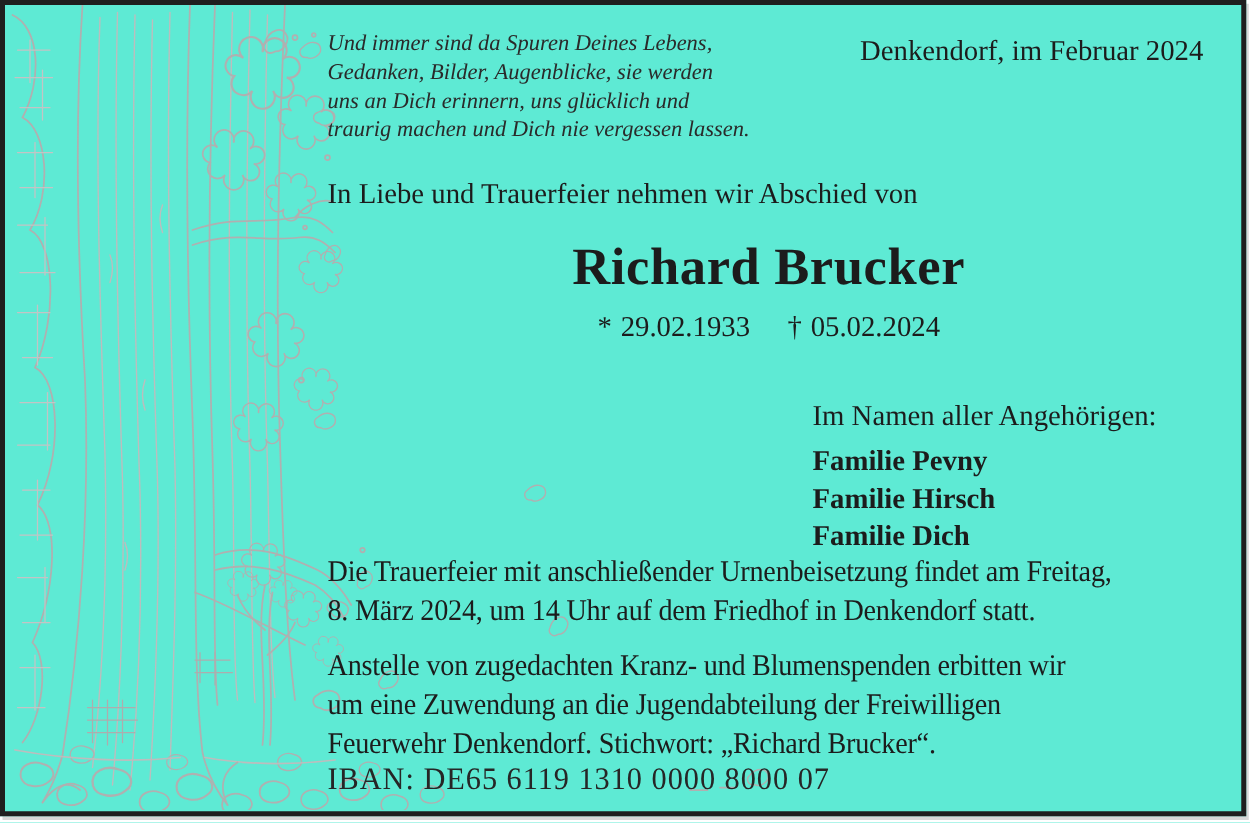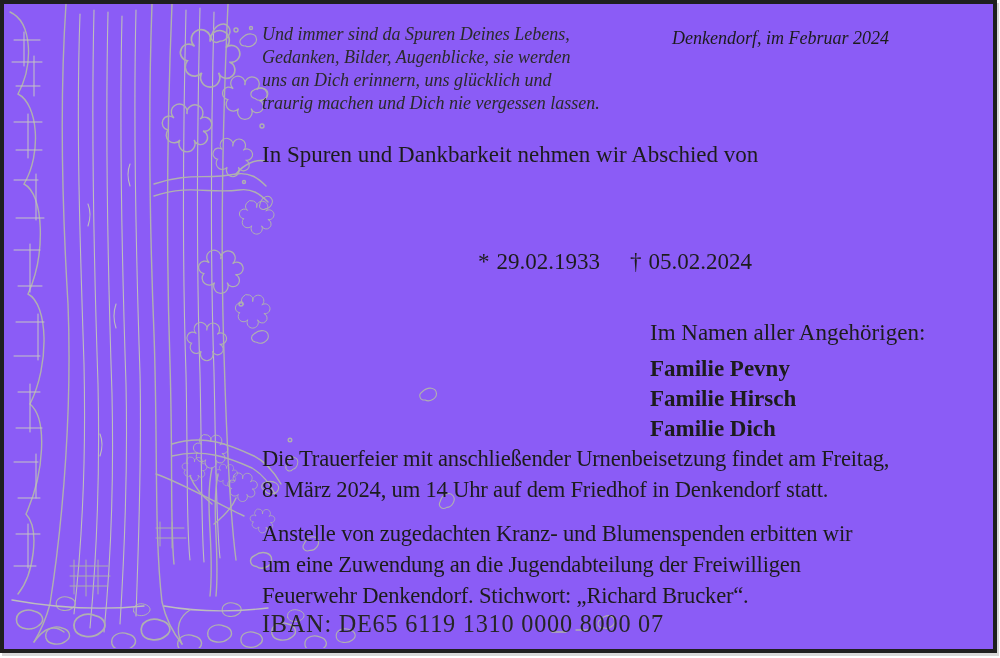--- a/index.html
+++ b/index.html
@@ -3,30 +3,30 @@
 <meta charset="utf-8">
 <style>
   html,body{margin:0;padding:0;}
   body{
     width:1000px;height:658px;position:relative;overflow:hidden;
     background:#ffffff;color:#1c1c1c;
     font-family:"Liberation Serif", serif;
   }
   .frame{
     position:absolute;left:0;top:0;width:997px;height:653px;
-    box-sizing:border-box;border:4px solid #1f1f1f;background:#8b5cf6;
+    box-sizing:border-box;border:4px solid #1f1f1f;background:#5eead4;
     box-shadow:2px 3px 0 #d8d8d8;
   }
   .art{position:absolute;left:0;top:0;pointer-events:none;}
   .poem{
     position:absolute;left:258px;top:19px;
     font-style:italic;font-size:18px;line-height:23px;
     white-space:pre-line;color:#2a2a2a;
   }
-  .dateline{position:absolute;left:668px;top:24px;font-size:18px;font-style:italic;}
+  .dateline{position:absolute;left:684px;top:24px;font-size:23px;}
   .intro{position:absolute;left:258px;top:138px;font-size:23px;}
   .name{
     position:absolute;left:258px;top:186px;width:706px;
     text-align:center;font-size:42px;font-weight:bold;letter-spacing:.5px;
   }
   .dates{
     position:absolute;left:258px;top:245px;width:706px;
     display:flex;justify-content:center;gap:30px;font-size:23px;
   }
   .dates .d{display:inline-flex;gap:7px;}
@@ -178,22 +178,23 @@
     <path d="M30,638 c10,-14 20,-18 30,-10 M178,640 c-8,-16 -2,-28 8,-34"></path>
   </svg>
 
   <div class="poem">Und immer sind da Spuren Deines Lebens,
 Gedanken, Bilder, Augenblicke, sie werden
 uns an Dich erinnern, uns glücklich und
 traurig machen und Dich nie vergessen lassen.</div>
 
   <div class="dateline">Denkendorf, im Februar 2024</div>
 
-  <div class="intro">In Spuren und Dankbarkeit nehmen wir Abschied von</div>
-
+  <div class="intro">In Liebe und Trauerfeier nehmen wir Abschied von</div>
+
+  <div class="name">Richard Brucker</div>
 
   <div class="dates">
     <span class="d">
       <span>*</span>
       <span>29.02.1933</span>
     </span>
     <span class="d">
       <span>†</span>
       <span>05.02.2024</span>
     </span>

